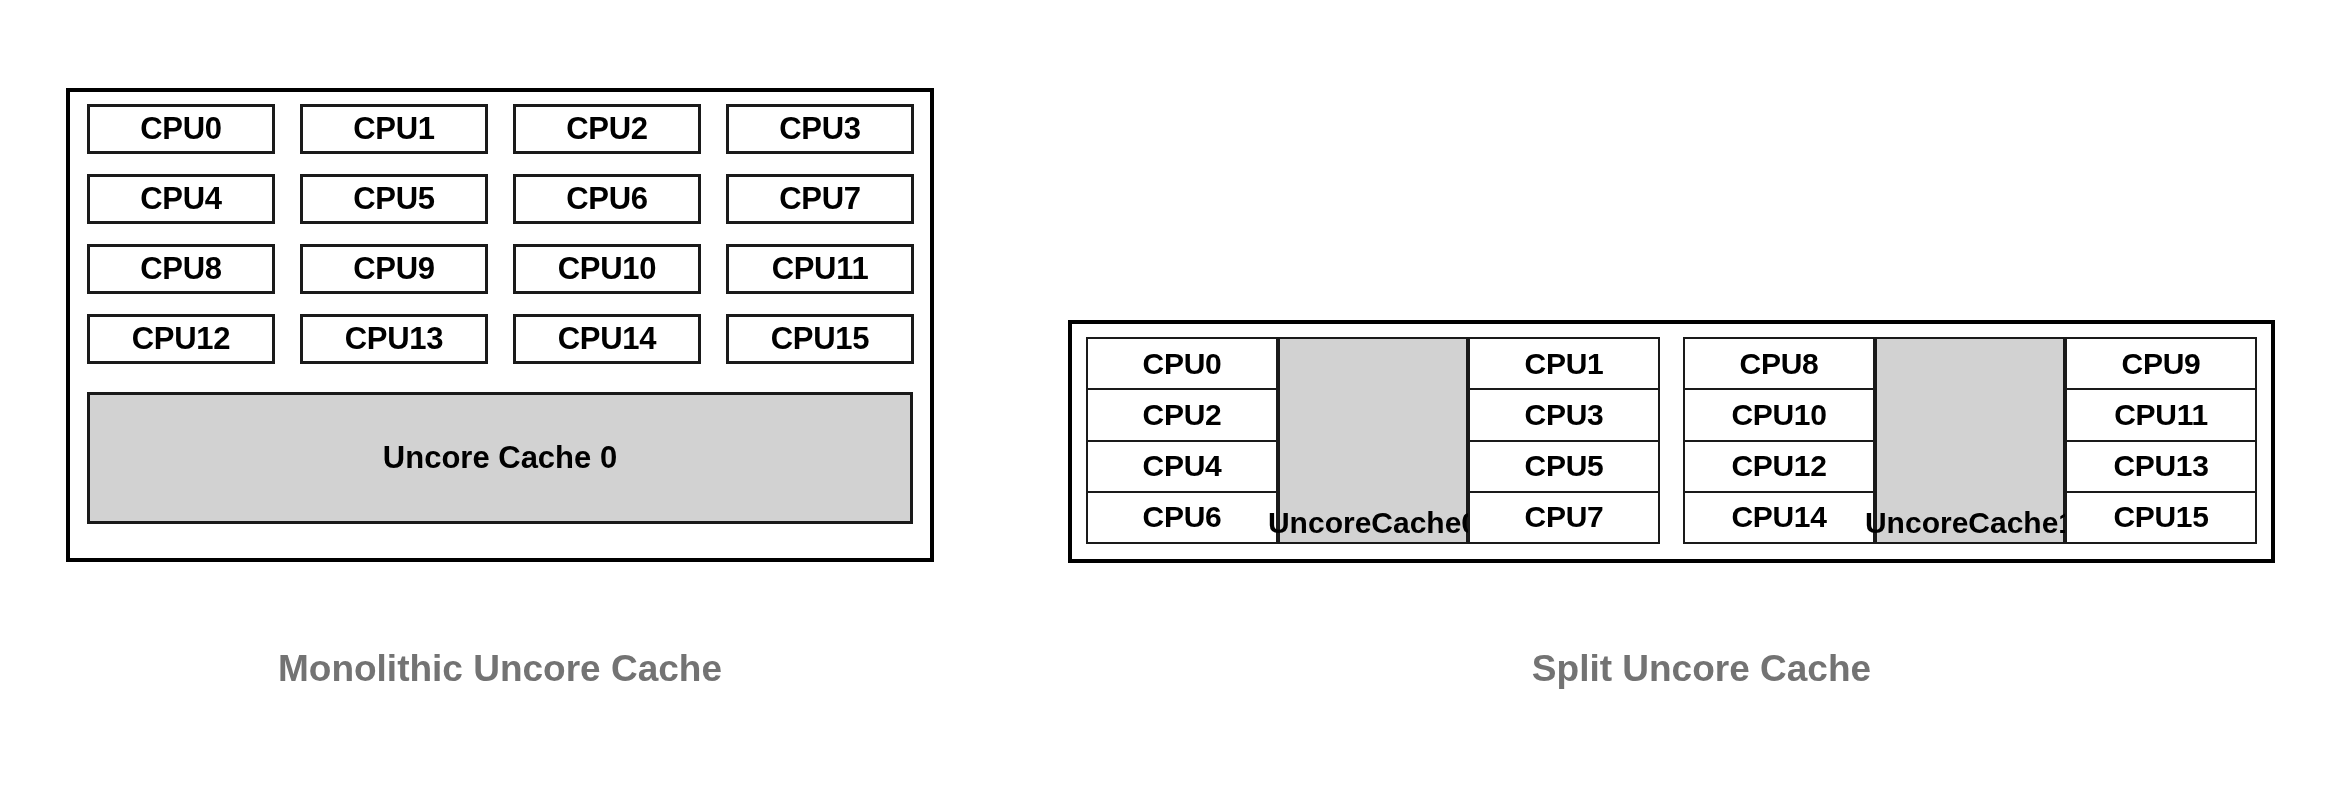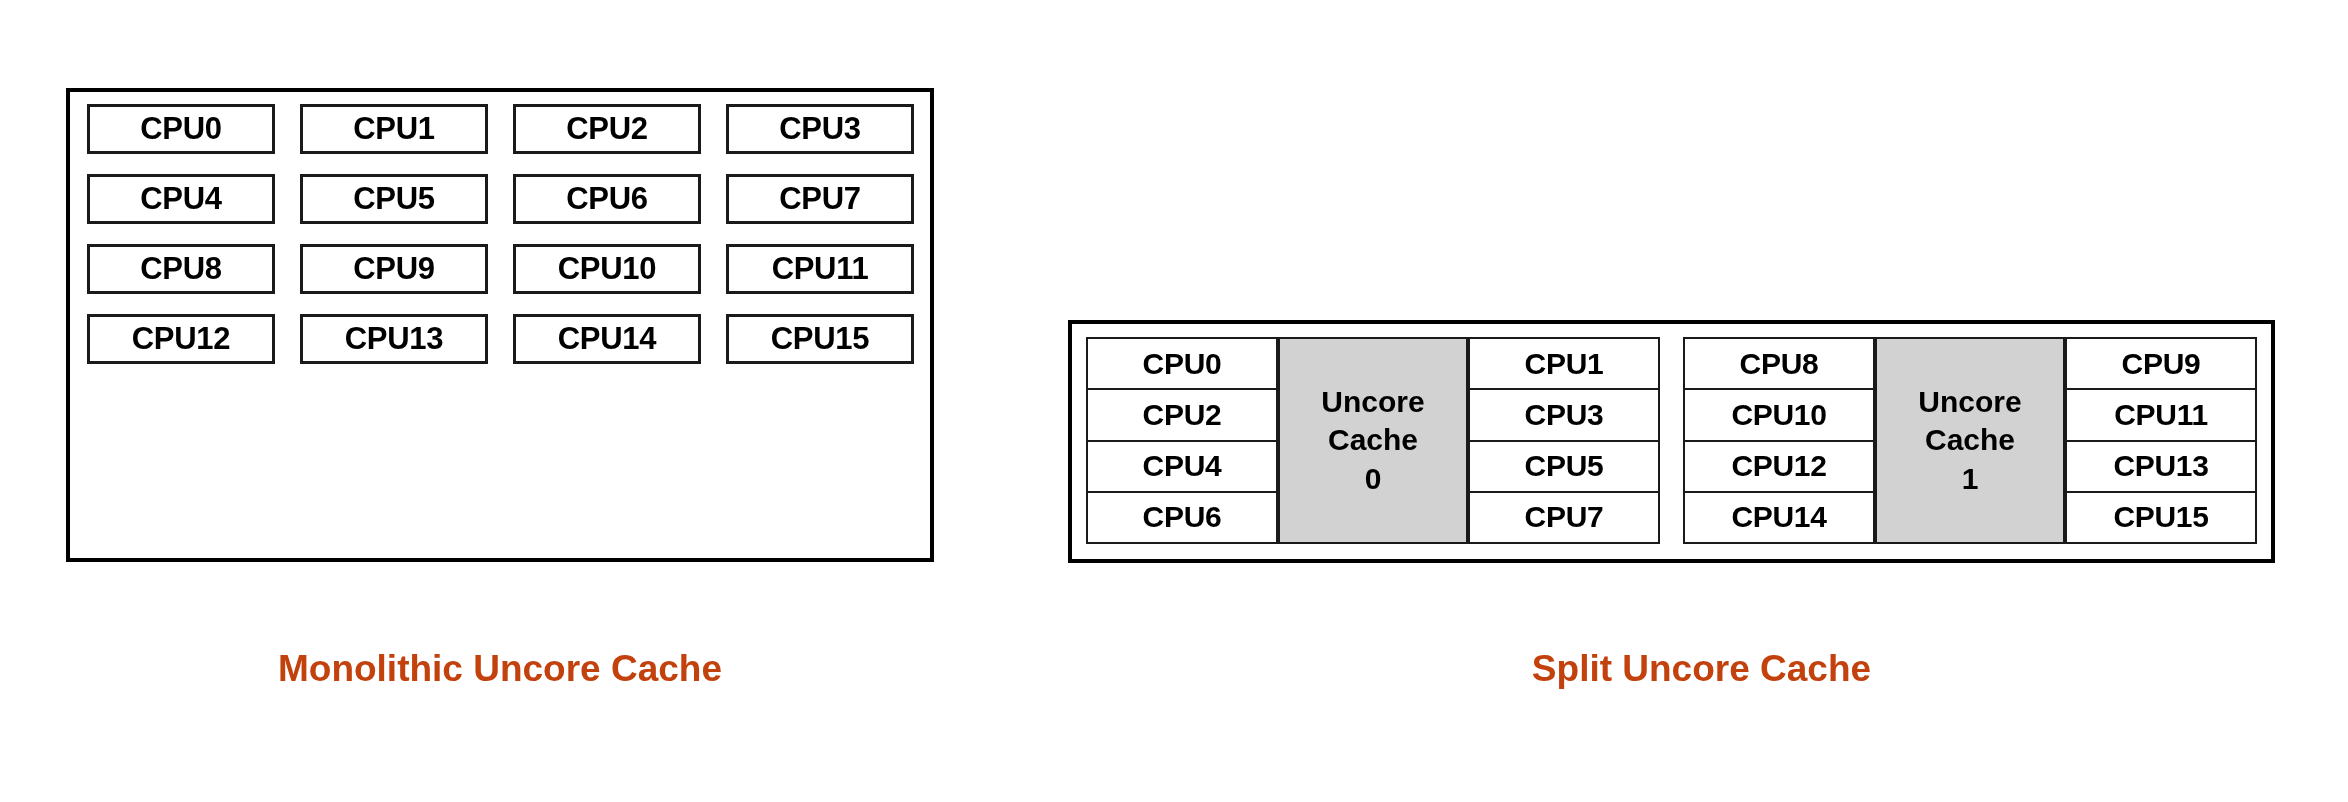--- a/index.html
+++ b/index.html
@@ -133,36 +133,35 @@
   }
   .split-col .cpu-cell:last-child {
     margin-bottom: 0;
   }
   .split-cache {
     box-sizing: border-box;
     width: 190px;
     border: 2px solid #1a1a1a;
     background: #d2d2d2;
     display: flex;
-    flex-direction: column;
-    align-items: center;
+    align-items: flex-end;
     justify-content: center;
     font-size: 30px;
     font-weight: bold;
     color: #000000;
     line-height: 1.28;
     text-align: center;
   }
 
   
   .caption {
     position: absolute;
     font-size: 37px;
     font-weight: bold;
-    color: #c2410c;
+    color: #737373;
     white-space: nowrap;
   }
   #caption-monolithic {
     left: 0;
     top: 648px;
     width: 1000px;
     text-align: center;
   }
   #caption-split {
     left: 1098px;
@@ -189,20 +188,21 @@
     <div class="cpu-box">CPU8</div>
     <div class="cpu-box">CPU9</div>
     <div class="cpu-box">CPU10</div>
     <div class="cpu-box">CPU11</div>
     <div class="cpu-box">CPU12</div>
     <div class="cpu-box">CPU13</div>
     <div class="cpu-box">CPU14</div>
     <div class="cpu-box">CPU15</div>
   </div>
 
+  <div id="monolithic-cache">Uncore Cache 0</div>
 </div>
 
 <div id="split-figure">
   <div id="split-frame"></div>
 
   <div id="split-inner">
 
     <div class="split-group">
       <div class="split-col">
         <div class="cpu-cell">CPU0</div>

